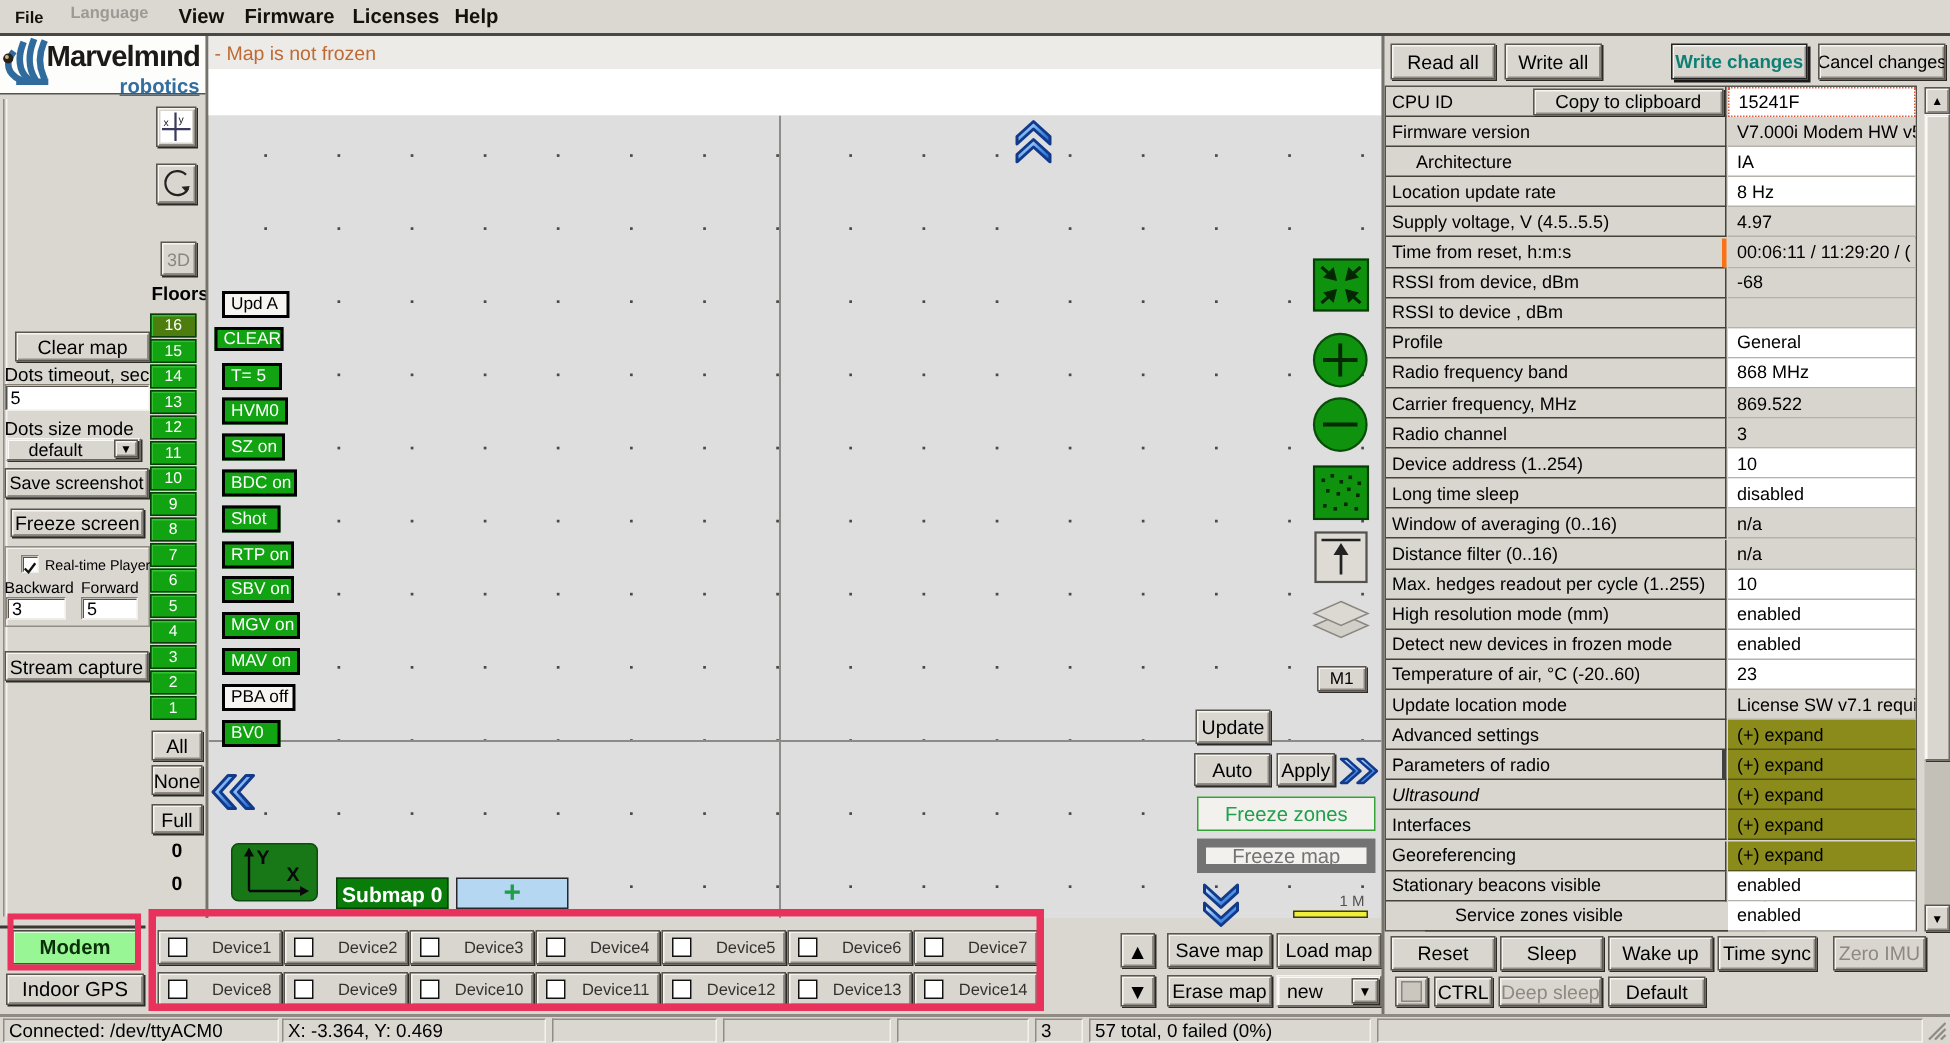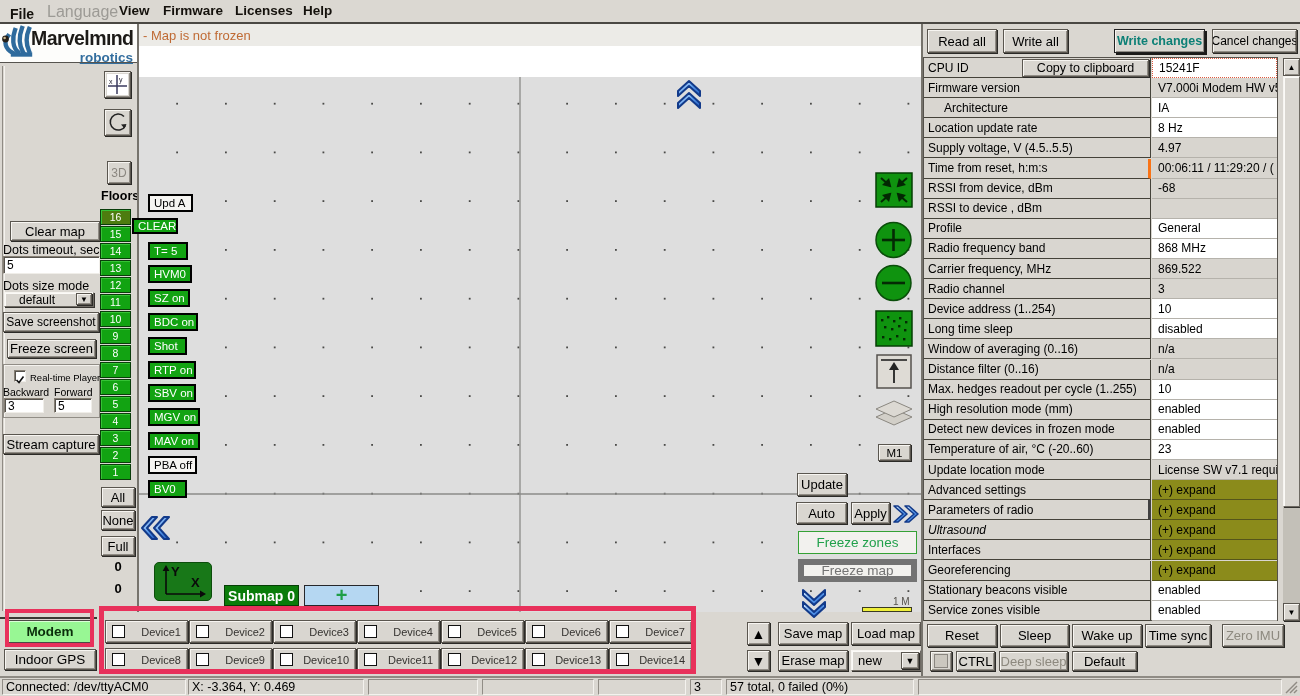--- a/index.html
+++ b/index.html
@@ -10,22 +10,22 @@
 .btn { background:#d9d6d0; border:1px solid #5a564f; box-shadow: inset 1px 1px 0 #f7f5f1, inset -1px -1px 0 #908c85, 1px 1px 0 #2b2a27;
   display:flex; align-items:center; justify-content:center; font-size:13px; color:#000; white-space:nowrap; overflow:hidden; }
 .sunk { background:#fff; border:1px solid #867f74; border-bottom-color:#f0eee9; border-right-color:#f0eee9; box-shadow: inset 1px 1px 0 #55524c; }
 .gbtn { background:#12a312; border:2px solid #000; color:#fff; font-size:11.5px; display:flex; align-items:center; padding-left:4px; white-space:nowrap; }
 .wbtn { background:#f6f5f2; border:2px solid #000; color:#000; font-size:11.5px; display:flex; align-items:center; padding-left:4px; white-space:nowrap; }
 .cell { font-size:12px; color:#000; display:flex; align-items:center; }
 </style></head>
 <body>
 
 <div class="a" style="left:0;top:0;width:1300px;height:22px;background:#dbd8d2;"></div>
-<div class="a" style="left:10px;top:6px;font-size:14px;font-weight:bold;color:#14110c;">File</div>
-<div class="a" style="left:47px;top:3px;font-size:16px;font-weight:normal;color:#9c9a95;">Language</div>
+<div class="a" style="left:10px;top:6px;font-size:11px;font-weight:bold;color:#14110c;">File</div>
+<div class="a" style="left:47px;top:3px;font-size:11px;font-weight:bold;color:#9c9a95;">Language</div>
 <div class="a" style="left:119px;top:3px;font-size:13.5px;font-weight:bold;color:#14110c;">View</div>
 <div class="a" style="left:163px;top:3px;font-size:13.5px;font-weight:bold;color:#14110c;">Firmware</div>
 <div class="a" style="left:235px;top:3px;font-size:13.5px;font-weight:bold;color:#14110c;">Licenses</div>
 <div class="a" style="left:303px;top:3px;font-size:13.5px;font-weight:bold;color:#14110c;">Help</div>
 <div class="a" style="left:0;top:22px;width:1300px;height:2px;background:#4a4843;"></div>
 <div class="a" style="left:0;top:24px;width:137px;height:38px;background:#fdfdfb;"></div>
 <svg class="a" style="left:1px;top:25px;" width="34" height="34" viewBox="0 0 34 34">
 <g stroke="#2f6b9d" stroke-width="4.4" fill="none" stroke-linecap="square">
 <path d="M7,11 C2.5,17 4,24 12,28"></path>
 <path d="M14,5 C11,13 11.5,22 17,27"></path>
@@ -282,21 +282,21 @@
       <rect x="573.5" y="513.2" width="1.8" height="1.8"></rect>
       <rect x="622.2" y="513.2" width="1.8" height="1.8"></rect>
       <rect x="671.0" y="513.2" width="1.8" height="1.8"></rect>
       <rect x="719.8" y="513.2" width="1.8" height="1.8"></rect>
       <rect x="768.5" y="513.2" width="1.8" height="1.8"></rect>
 </g>
 <line x1="381" y1="0" x2="381" y2="535" stroke="#8b8b88" stroke-width="1.3"></line>
 <line x1="0" y1="417" x2="782" y2="417" stroke="#8b8b88" stroke-width="1.3"></line>
 </svg>
 <div class="a wbtn" style="left:148px;top:194px;width:45px;height:18px;">Upd A</div>
-<div class="a gbtn" style="left:132px;top:217.8px;width:46px;height:16px;">CLEAR</div>
+<div class="a gbtn" style="left:143px;top:217.8px;width:46px;height:16px;">CLEAR</div>
 <div class="a gbtn" style="left:148px;top:241.60000000000002px;width:40px;height:18px;">T= 5</div>
 <div class="a gbtn" style="left:148px;top:265.40000000000003px;width:44px;height:18px;">HVM0</div>
 <div class="a gbtn" style="left:148px;top:289.20000000000005px;width:42px;height:18px;">SZ on</div>
 <div class="a gbtn" style="left:148px;top:313.00000000000006px;width:50px;height:18px;">BDC on</div>
 <div class="a gbtn" style="left:148px;top:336.80000000000007px;width:39px;height:18px;">Shot</div>
 <div class="a gbtn" style="left:148px;top:360.6000000000001px;width:48px;height:18px;">RTP on</div>
 <div class="a gbtn" style="left:148px;top:384.4000000000001px;width:48px;height:18px;">SBV on</div>
 <div class="a gbtn" style="left:148px;top:408.2000000000001px;width:52px;height:18px;">MGV on</div>
 <div class="a gbtn" style="left:148px;top:432.0000000000001px;width:52px;height:18px;">MAV on</div>
 <div class="a wbtn" style="left:148px;top:455.8000000000001px;width:49px;height:18px;">PBA off</div>
@@ -521,21 +521,21 @@
 <div class="a cell" style="left:924px;top:500.2px;width:227px;height:20.1px;border-bottom:1px solid #444239;border-right:3px solid #404040;padding-left:4px;">Parameters of radio</div>
 <div class="a cell" style="left:1152px;top:500.2px;width:125px;height:20.1px;background:#8b8b1b;border-bottom:1px solid #55551a;padding-left:6px;white-space:nowrap;overflow:hidden;">(+) expand</div>
 <div class="a cell" style="left:924px;top:520.3px;width:227px;height:20.1px;border-bottom:1px solid #444239;border-right:1px solid #444239;padding-left:4px;font-style:italic;">Ultrasound</div>
 <div class="a cell" style="left:1152px;top:520.3px;width:125px;height:20.1px;background:#8b8b1b;border-bottom:1px solid #55551a;padding-left:6px;white-space:nowrap;overflow:hidden;">(+) expand</div>
 <div class="a cell" style="left:924px;top:540.4px;width:227px;height:20.1px;border-bottom:1px solid #444239;border-right:1px solid #444239;padding-left:4px;">Interfaces</div>
 <div class="a cell" style="left:1152px;top:540.4px;width:125px;height:20.1px;background:#8b8b1b;border-bottom:1px solid #55551a;padding-left:6px;white-space:nowrap;overflow:hidden;">(+) expand</div>
 <div class="a cell" style="left:924px;top:560.5px;width:227px;height:20.1px;border-bottom:1px solid #444239;border-right:1px solid #444239;padding-left:4px;">Georeferencing</div>
 <div class="a cell" style="left:1152px;top:560.5px;width:125px;height:20.1px;background:#8b8b1b;border-bottom:1px solid #55551a;padding-left:6px;white-space:nowrap;overflow:hidden;">(+) expand</div>
 <div class="a cell" style="left:924px;top:580.6px;width:227px;height:20.1px;border-bottom:1px solid #444239;border-right:1px solid #444239;padding-left:4px;">Stationary beacons visible</div>
 <div class="a cell" style="left:1152px;top:580.6px;width:125px;height:20.1px;background:#ffffff;border-bottom:1px solid #b5b2ab;padding-left:6px;white-space:nowrap;overflow:hidden;">enabled</div>
-<div class="a cell" style="left:924px;top:600.7px;width:227px;height:20.1px;border-bottom:1px solid #444239;border-right:1px solid #444239;padding-left:4px;">Service zones visible</div>
+<div class="a cell" style="left:950px;top:600.7px;width:227px;height:20.1px;border-bottom:1px solid #444239;border-right:1px solid #444239;padding-left:20px;">Service zones visible</div>
 <div class="a cell" style="left:1152px;top:600.7px;width:125px;height:20.1px;background:#ffffff;border-bottom:1px solid #b5b2ab;padding-left:6px;white-space:nowrap;overflow:hidden;">enabled</div>
 <div class="a btn" style="left:1022px;top:59px;width:127px;height:18px;font-size:12.5px;">Copy to clipboard</div>
 <div class="a" style="left:1283px;top:58px;width:17px;height:563px;background:#c3c0b8;"></div>
 <div class="a btn" style="left:1283px;top:58px;width:17px;height:18px;font-size:8px;">▲</div>
 <div class="a raised" style="left:1283px;top:76px;width:17px;height:431px;"></div>
 <div class="a btn" style="left:1283px;top:603px;width:17px;height:18px;font-size:8px;">▼</div>
 <div class="a btn" style="left:927px;top:624px;width:70px;height:23px;">Reset</div>
 <div class="a btn" style="left:1000px;top:624px;width:69px;height:23px;">Sleep</div>
 <div class="a btn" style="left:1072px;top:624px;width:70px;height:23px;">Wake up</div>
 <div class="a btn" style="left:1145px;top:624px;width:66px;height:23px;">Time sync</div>

